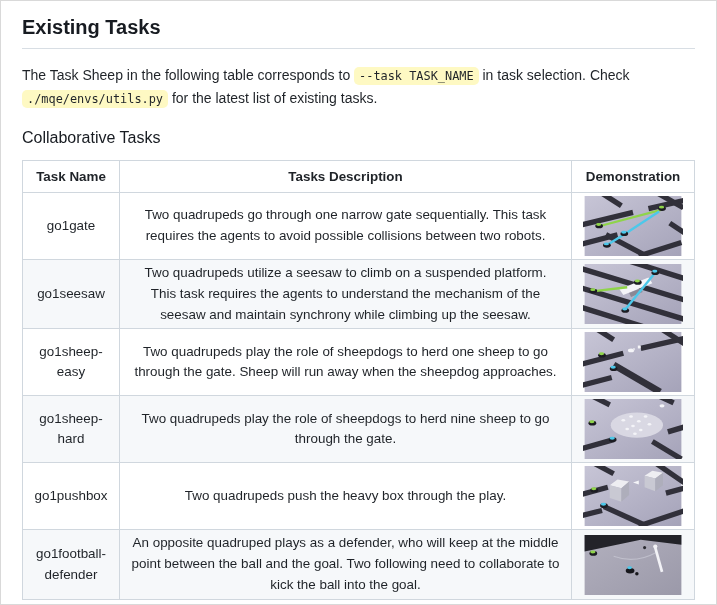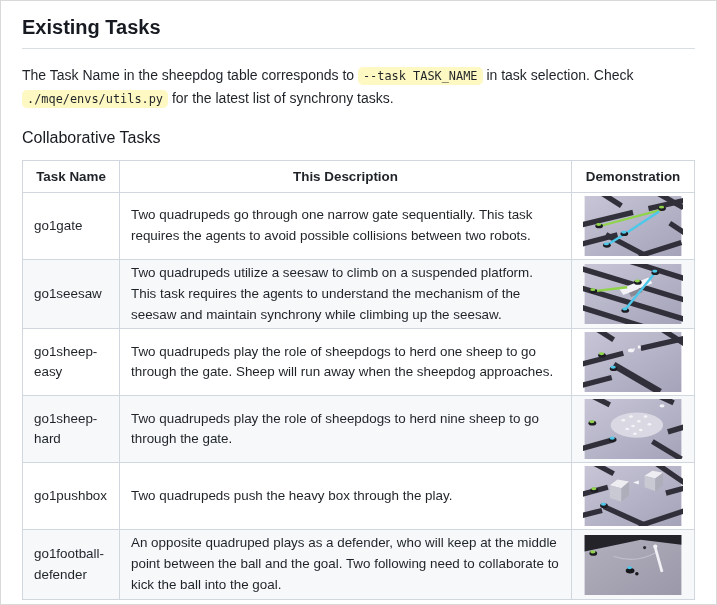--- a/index.html
+++ b/index.html
@@ -19,54 +19,54 @@
   }
   code.inline-code{
     font-family:"DejaVu Sans Mono","Liberation Mono",monospace;
     font-size:11.9px;background:#fef9c3;color:#1f2328;
     padding:2px 5px;border-radius:5px;white-space:nowrap;
   }
   h3.section-title{
     margin:18px 0 12px 0;font-size:16px;line-height:1.25;font-weight:400;color:#171b21;
   }
   table.tasks{
-    border-collapse:collapse;width:100%;font-size:13.4px;
+    border-collapse:collapse;width:100%;font-size:13.4px;text-align:center;
     color:#1f2328;
   }
   table.tasks th{
     border:1px solid #d0d7de;padding:8px 10px;font-weight:600;background:#fff;
   }
   table.tasks td{
     border:1px solid #d0d7de;padding:3px 11px;vertical-align:middle;line-height:1.55;
   }
   table.tasks tbody tr:nth-child(even){background:#f6f8fa;}
   td.demo-cell{padding:3px 8px;}
   svg.demo{display:block;margin:0 auto;width:100px;height:60px;}
 </style>
 </head>
 <body>
 
 <div class="page">
 
   <h2 class="page-title">Existing Tasks</h2>
 
-  <p class="intro"><span>The Task Name in the sheepdog table corresponds to </span><code class="inline-code">--task TASK_NAME</code><span> in task selection. Check </span><code class="inline-code">./mqe/envs/utils.py</code><span> for the latest list of synchrony tasks.</span></p>
+  <p class="intro"><span>The Task Sheep in the following table corresponds to </span><code class="inline-code">--task TASK_NAME</code><span> in task selection. Check </span><code class="inline-code">./mqe/envs/utils.py</code><span> for the latest list of existing tasks.</span></p>
 
   <h3 class="section-title">Collaborative Tasks</h3>
 
   <table class="tasks">
     <colgroup>
       <col style="width:97px">
       <col>
       <col style="width:119px">
     </colgroup>
     <thead>
       <tr>
         <th>Task Name</th>
-        <th>This Description</th>
+        <th>Tasks Description</th>
         <th>Demonstration</th>
       </tr>
     </thead>
     <tbody>
 
       <tr>
         <td>go1gate</td>
         <td>Two quadrupeds go through one narrow gate sequentially. This task requires the agents to avoid possible collisions between two robots.</td>
         <td class="demo-cell">
           <svg class="demo" viewBox="0 0 100 62">

